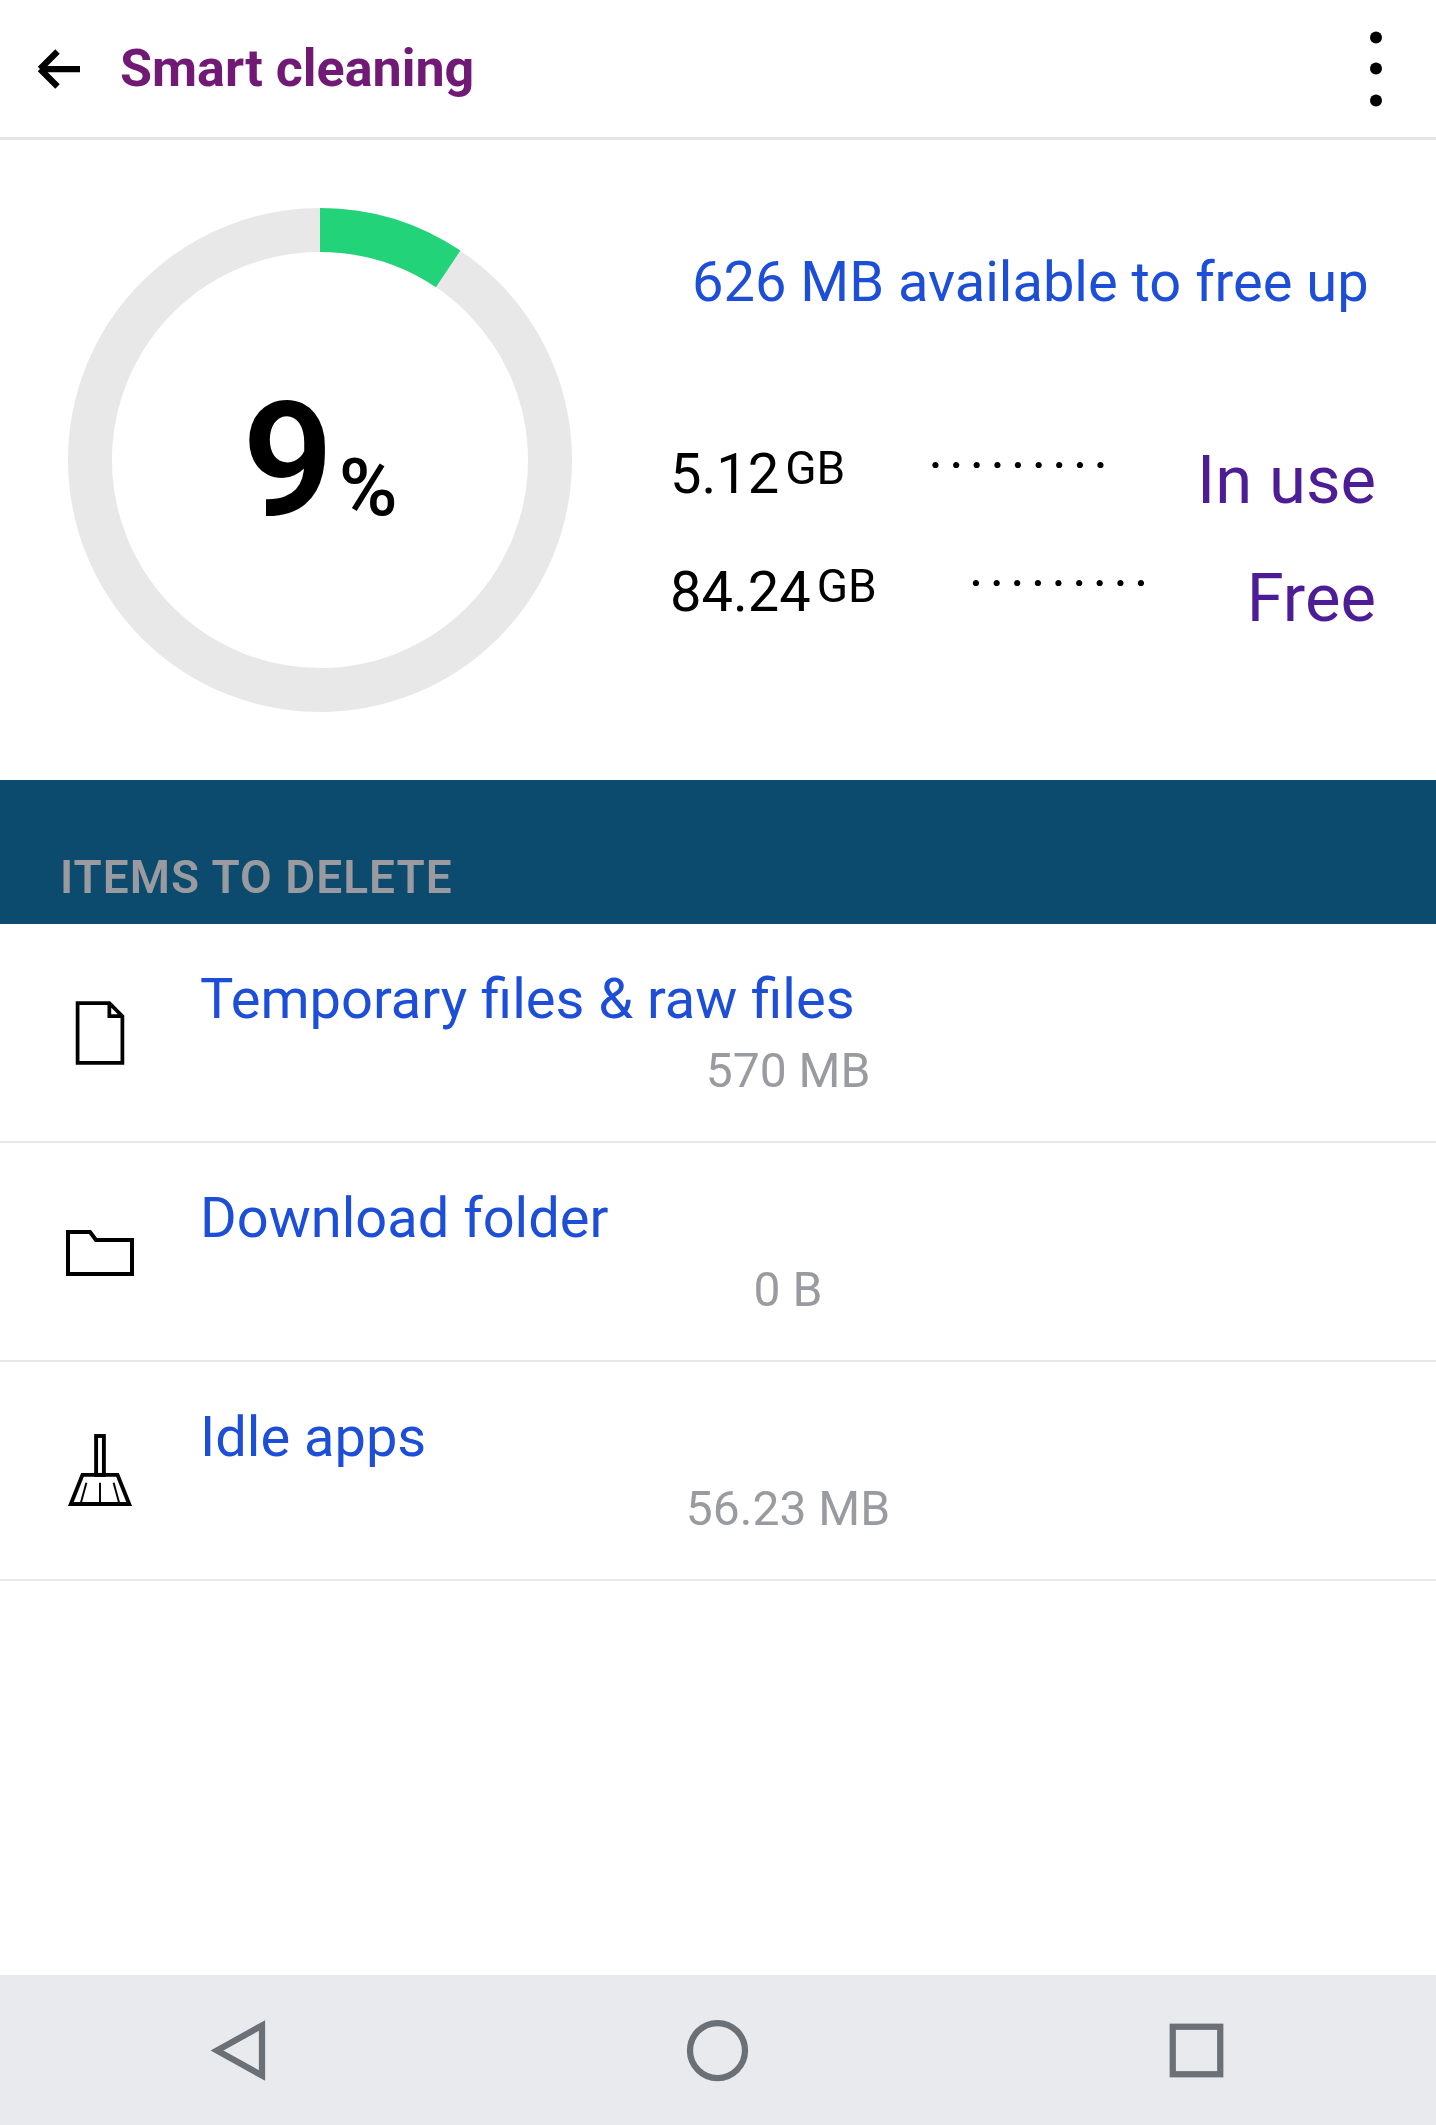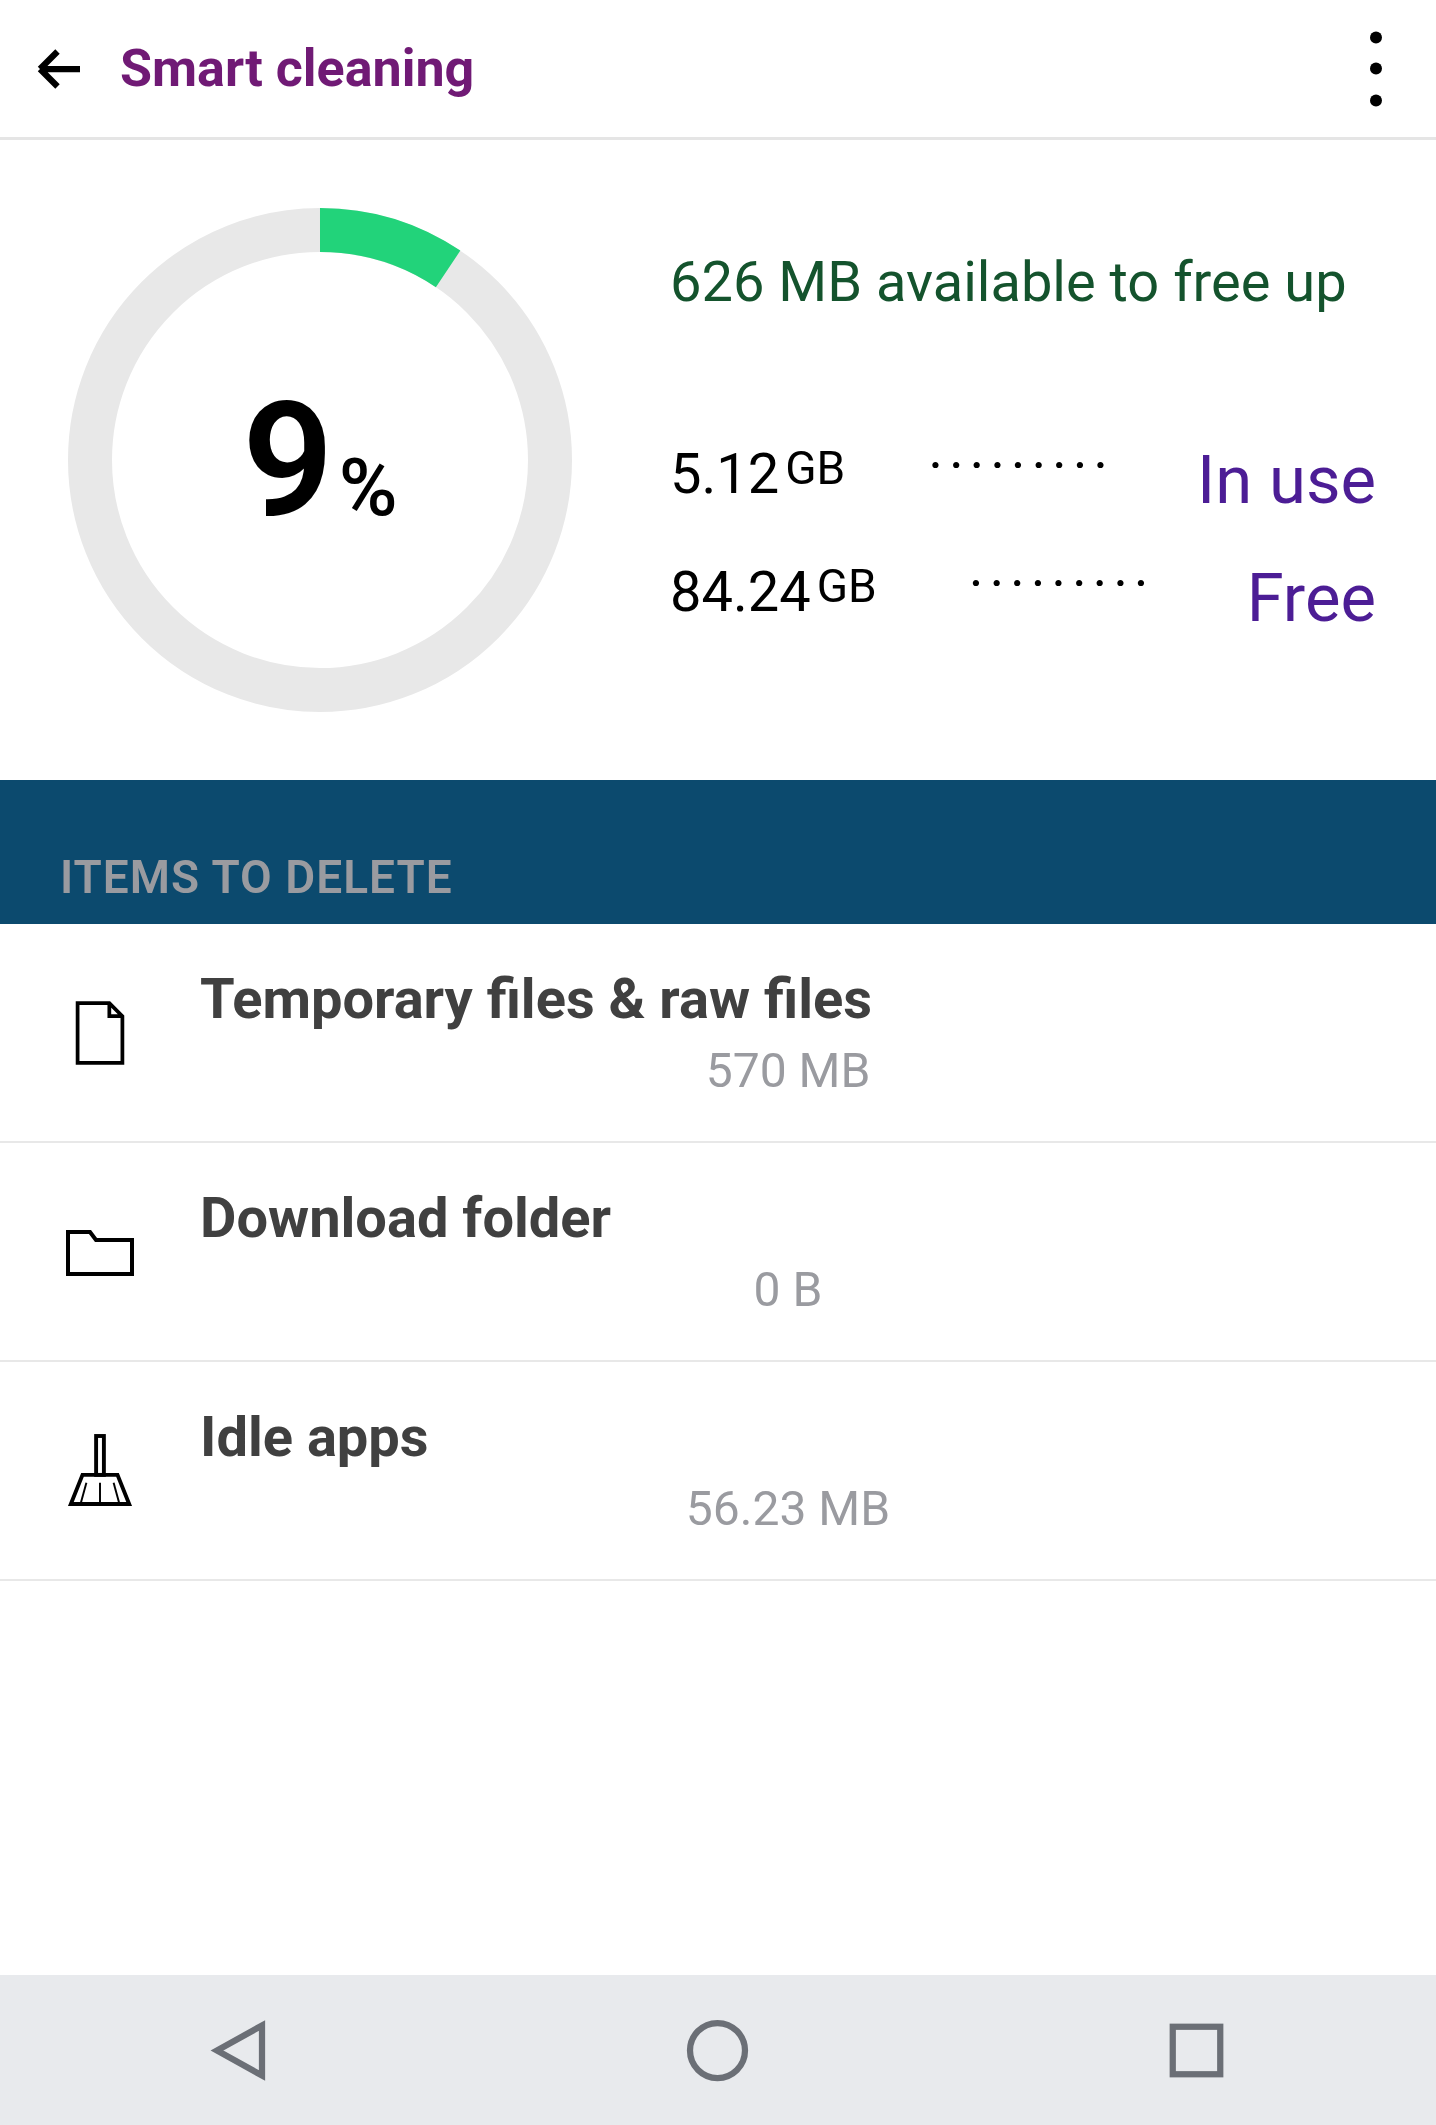--- a/index.html
+++ b/index.html
@@ -87,23 +87,24 @@
       font-weight: 500;
       color: #000;
       margin-left: 5px;
     }
     .storage-info {
       flex: 1;
     }
     .available-text {
       font-size: 56px;
       font-weight: 400;
-      color: #14532d;
+      color: #1d4ed8;
       line-height: 1.4;
       margin-bottom: 120px;
+      margin-left: 22px;
     }
     .storage-row {
       display: flex;
       align-items: flex-start;
       margin-bottom: 40px;
     }
     .storage-size {
       font-size: 56px;
       color: #000;
       font-weight: 400;
@@ -150,22 +151,22 @@
       width: 80px;
       display: flex;
       justify-content: center;
       align-items: center;
     }
     .item-text {
       flex: 1;
     }
     .item-title {
       font-size: 56px;
-      font-weight: 700;
-      color: #404040;
+      font-weight: 400;
+      color: #1d4ed8;
       margin-bottom: 10px;
     }
     .item-size {
       font-size: 48px;
       color: #9a9ba0;
       text-align: center;
     }
     .nav-bar {
       margin-top: auto;
       height: 150px;

